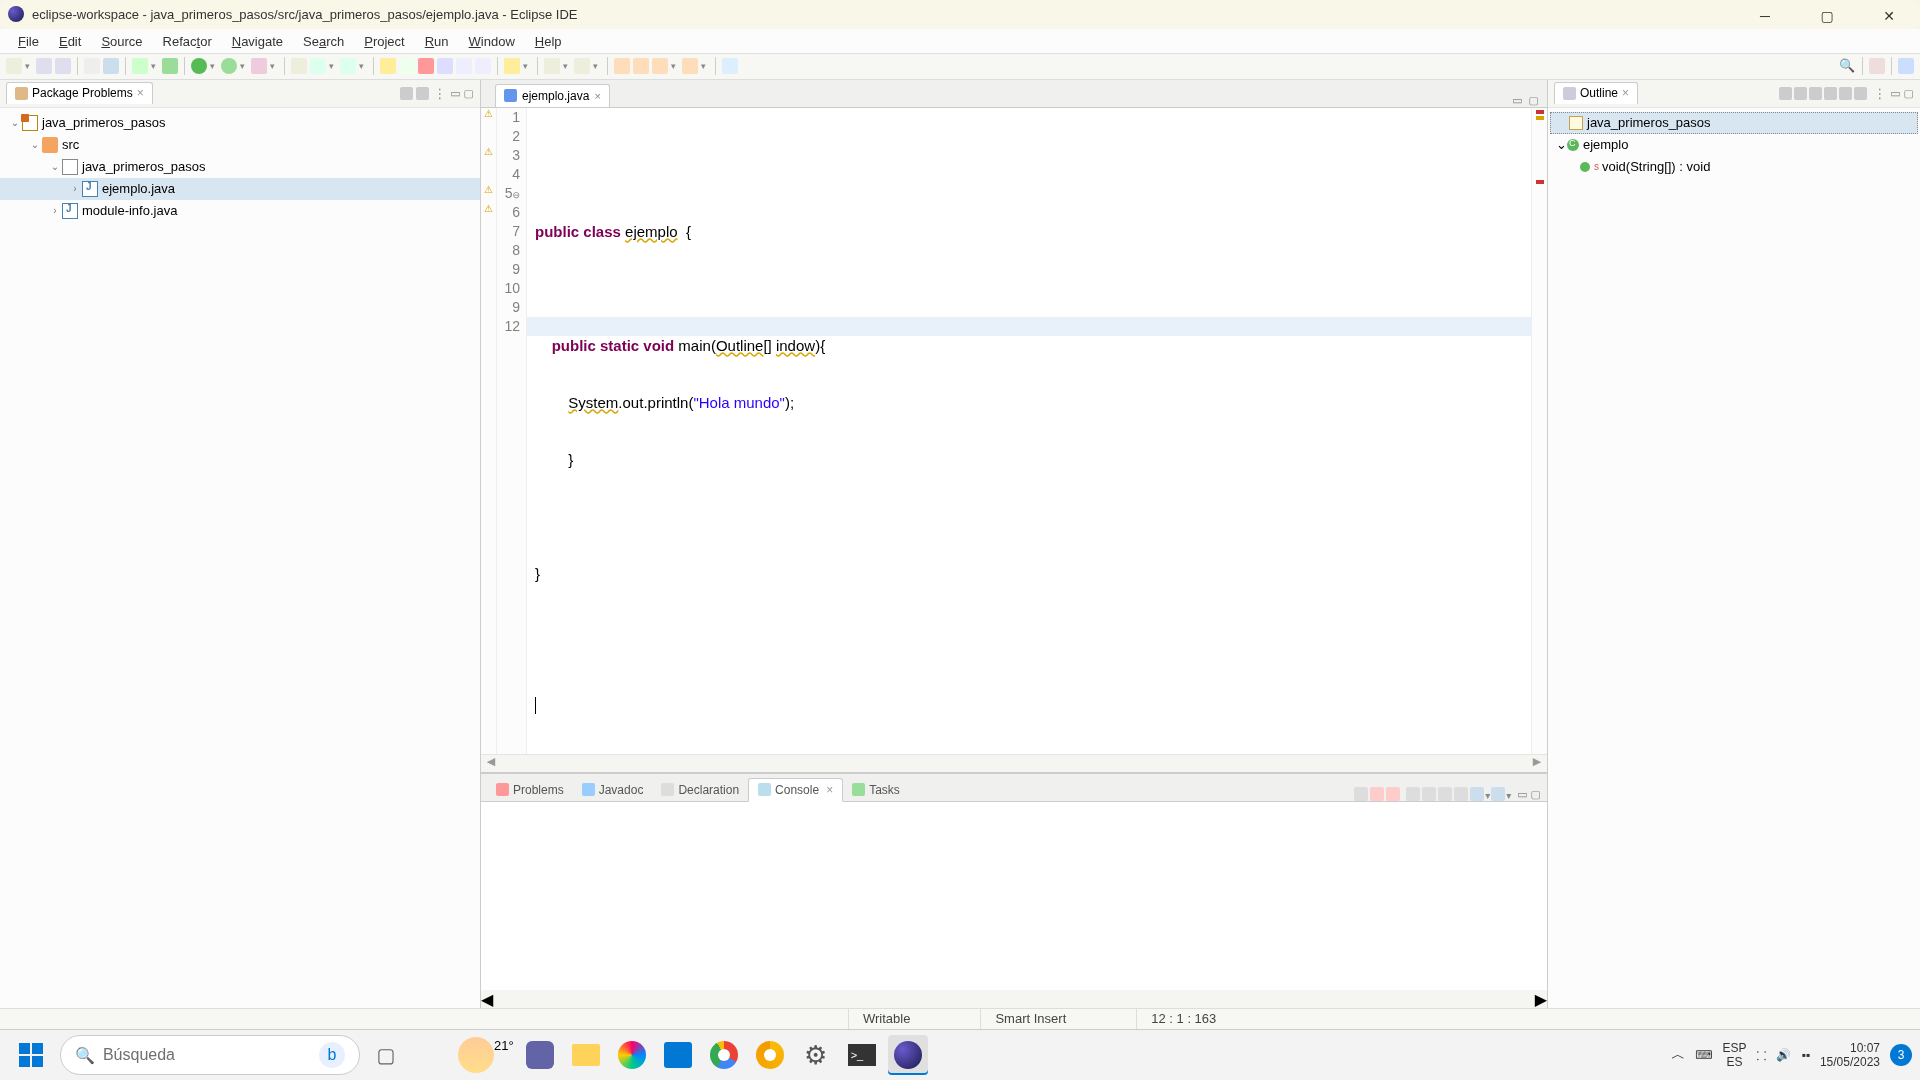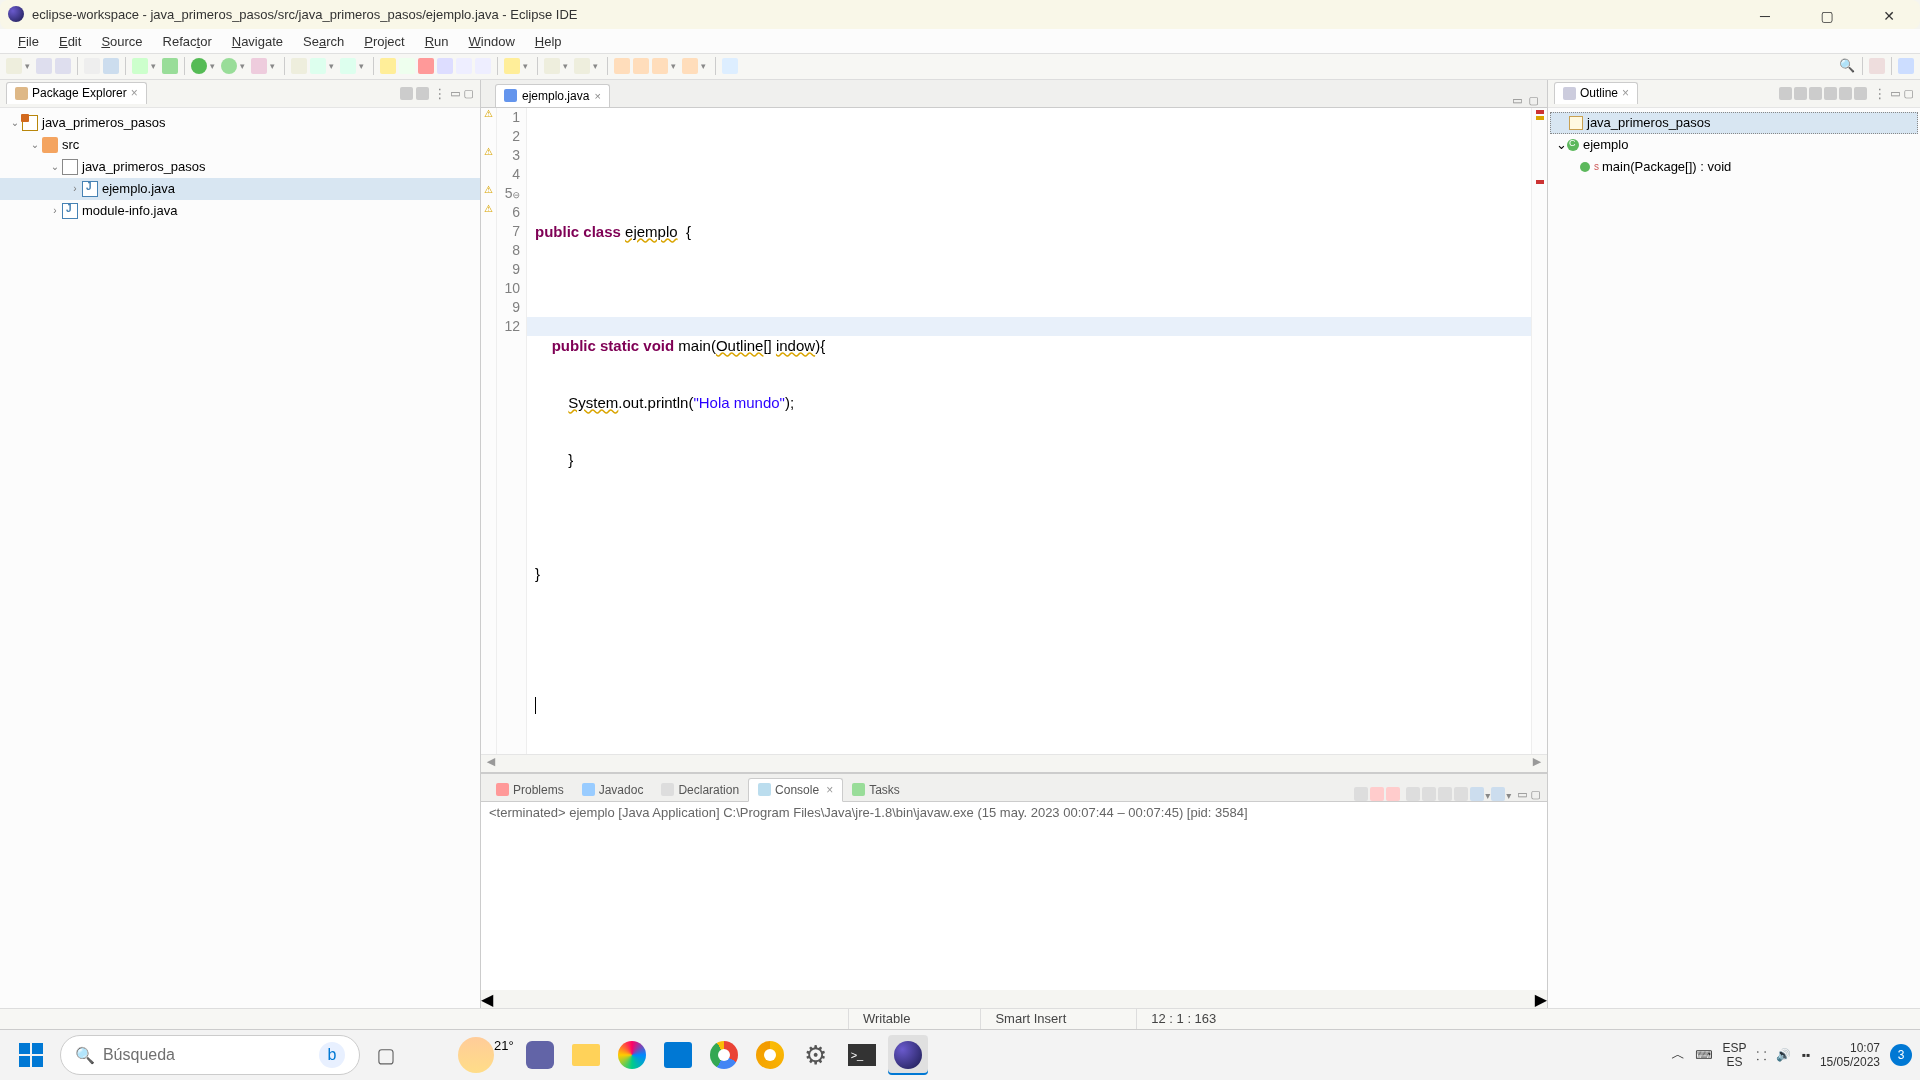--- a/index.html
+++ b/index.html
@@ -169,21 +169,21 @@
   <div class="tb" style="background:#edd"></div>
   <div class="sep"></div>
   <div class="tb" style="background:#cdf"></div>
 </div>
 
 <div class="main">
   <div class="leftpane">
     <div class="viewhdr">
       <div class="tabactive">
         <span class="mini-ic" style="background:#deb887"></span>
-        <span>Package Explorer</span>
+        <span>Package Problems</span>
         <span style="color:#999">×</span>
       </div>
       <div class="spacer"></div>
       <span class="mini-ic"></span>
       <span class="mini-ic" style="margin-left:3px"></span>
       <span style="color:#888;margin:0 4px">⋮</span>
       <span style="color:#888;font-size:11px">▭</span>
       <span style="color:#888;font-size:11px;margin-left:3px">▢</span>
     </div>
     <div class="tree">
@@ -310,21 +310,20 @@
         <div class="bvtb"></div>
         <div class="bvtb" style="background:#cde"></div>
         <span style="color:#888;font-size:10px">▾</span>
         <div class="bvtb" style="background:#cde"></div>
         <span style="color:#888;font-size:10px">▾</span>
         <div style="width:6px"></div>
         <span style="color:#888;font-size:11px">▭</span>
         <span style="color:#888;font-size:11px;margin-left:3px">▢</span>
       </div>
       <div class="console">
-        <div class="hdr">&lt;terminated&gt; ejemplo [Java Application] C:\Program Files\Java\jre-1.8\bin\javaw.exe  (15 may. 2023 00:07:44 – 00:07:45) [pid: 3584]</div>
       </div>
       <div class="consb">
           <div class="arr">◀</div>
           <div style="flex:1"></div>
           <div class="arr">▶</div>
         </div>
     </div>
   </div>
 
   <div class="rightpane">
@@ -351,21 +350,21 @@
           <span>java_primeros_pasos</span>
         </div>
       <div class="row" style="padding-left:6px">
           <span class="caret">⌄</span>
           <span class="ic-cls"></span>
           <span>ejemplo</span>
         </div>
       <div class="row" style="padding-left:30px">
           <span class="ic-mth"></span>
           <span style="font-size:10px;color:#c55;margin-right:3px">s</span>
-          <span>main(Package[]) : void</span>
+          <span>void(String[]) : void</span>
         </div>
     </div>
   </div>
 </div>
 
 <div class="statusbar">
   <div style="width:848px"></div>
   <div class="cell">Writable</div>
   <div class="cell">Smart Insert</div>
   <div class="cell">12 : 1 : 163</div>

